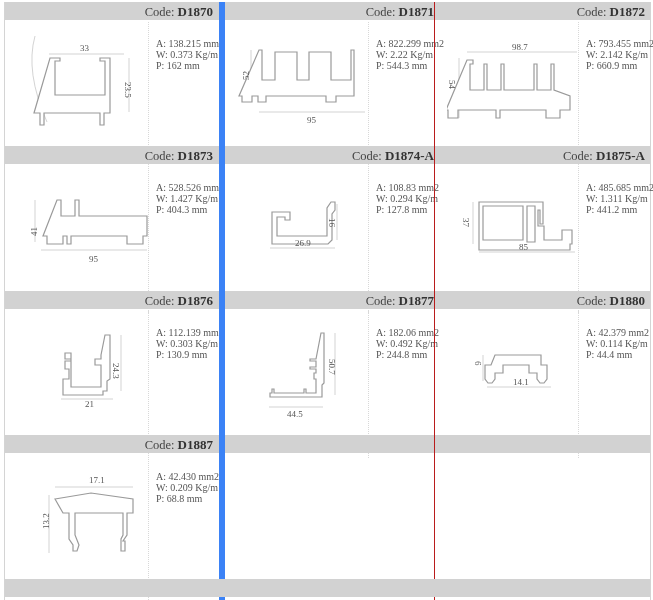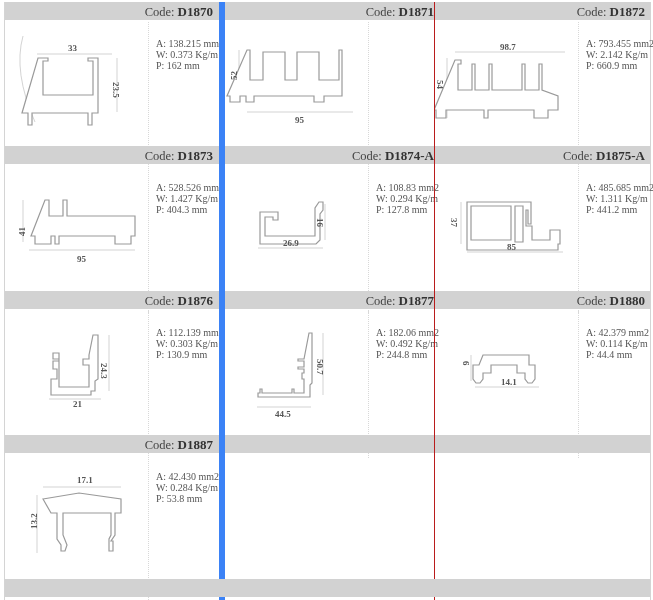--- a/index.html
+++ b/index.html
@@ -27,21 +27,21 @@
     .code .pre { font-weight: normal; }
     .code .num { font-weight: bold; font-size: 13px; color: #333; }
     .sep {
       position: absolute; top: 20px; bottom: 2px; left: 143px; width: 0;
       border-left: 1px dotted #d8d8d8;
     }
     .specs {
       position: absolute; top: 36px; left: 151px; font-size: 10px; line-height: 11px; color: #555;
       white-space: nowrap;
     }
-    .drawing { position: absolute; top: 20px; left: 0; width: 143px; height: 124px; font-weight: bold; }
+    .drawing { position: absolute; top: 20px; left: 12px; width: 143px; height: 124px; }
     .drawing svg { width: 143px; height: 124px; }
     .dim { font-size: 9px; fill: #555; font-family: "Liberation Serif", serif; }
     .prof { fill: #ffffff; stroke: #9a9a9a; stroke-width: 1.2; }
     .dl { stroke: #b5b5b5; stroke-width: 0.6; fill: none; }
     .footer-bar {
       position: absolute; left: 0; top: 577px; width: 645px; height: 18px; background: #d2d2d2;
     }
   </style>
 </head>
 <body>
@@ -74,20 +74,25 @@
       <div class="drawing">
         <svg viewBox="0 0 143 124">
           <line class="dl" x1="14" y1="28" x2="14" y2="76"></line>
           <line class="dl" x1="22" y1="90" x2="128" y2="90"></line>
           <path class="prof" d="M22 28 h3 v30 h13 v-28 h22 v28 h12 v-28 h22 v28 h20 v-30 h3 v46 h-18 v6 h-10 v-6 h-60 v6 h-8 v-6 h-6 v6 h-10 v-6 h-3 z"></path>
           <text class="dim" x="70" y="101">95</text>
           <text class="dim" x="4" y="58" transform="rotate(-90 8 54)">52</text>
         </svg>
       </div>
       <div class="sep"></div>
+      <div class="specs">
+        <div>A: 822.299 mm2</div>
+        <div>W: 2.22 Kg/m</div>
+        <div>P: 544.3 mm</div>
+      </div>
     </div>
     <div class="cell c2">
       <div class="code"><span class="pre">Code:</span> <span class="num">D1872</span></div>
       <div class="drawing">
         <svg viewBox="0 0 143 124">
           <line class="dl" x1="20" y1="30" x2="130" y2="30"></line>
           <line class="dl" x1="12" y1="36" x2="12" y2="96"></line>
           <path class="prof" d="M20 38 h6 v4 h-3 v26 h14 v-26 h3 v26 h14 v-26 h3 v26 h30 v-26 h3 v26 h14 v-26 h3 v26 l16 6 v14 h-10 v8 h-14 v-8 h-46 v8 h-4 v-8 h-38 v8 h-10 v-8 h-2 z"></path>
           <text class="dim" x="65" y="28">98.7</text>
           <text class="dim" x="2" y="70" transform="rotate(90 8 64)">54</text>
@@ -229,22 +234,22 @@
           <line class="dl" x1="38" y1="32" x2="116" y2="32"></line>
           <line class="dl" x1="32" y1="40" x2="32" y2="98"></line>
           <path class="prof" d="M38 44 l36 -6 l42 6 v14 h-6 v22 l-4 6 h2 v10 h-4 v-12 l2 -4 v-22 h-48 v22 l4 10 l-2 6 h-4 v-6 l-4 -6 v-26 h-6 z"></path>
           <text class="dim" x="72" y="28">17.1</text>
           <text class="dim" x="22" y="72" transform="rotate(-90 28 68)">13.2</text>
         </svg>
       </div>
       <div class="sep"></div>
       <div class="specs">
         <div>A: 42.430 mm2</div>
-        <div>W: 0.284 Kg/m</div>
-        <div>P: 53.8 mm</div>
+        <div>W: 0.209 Kg/m</div>
+        <div>P: 68.8 mm</div>
       </div>
     </div>
     <div class="cell c1"></div>
     <div class="cell c2"></div>
   </div>
 
   <div class="footer-bar"></div>
 </div>
 
 </body></html>

